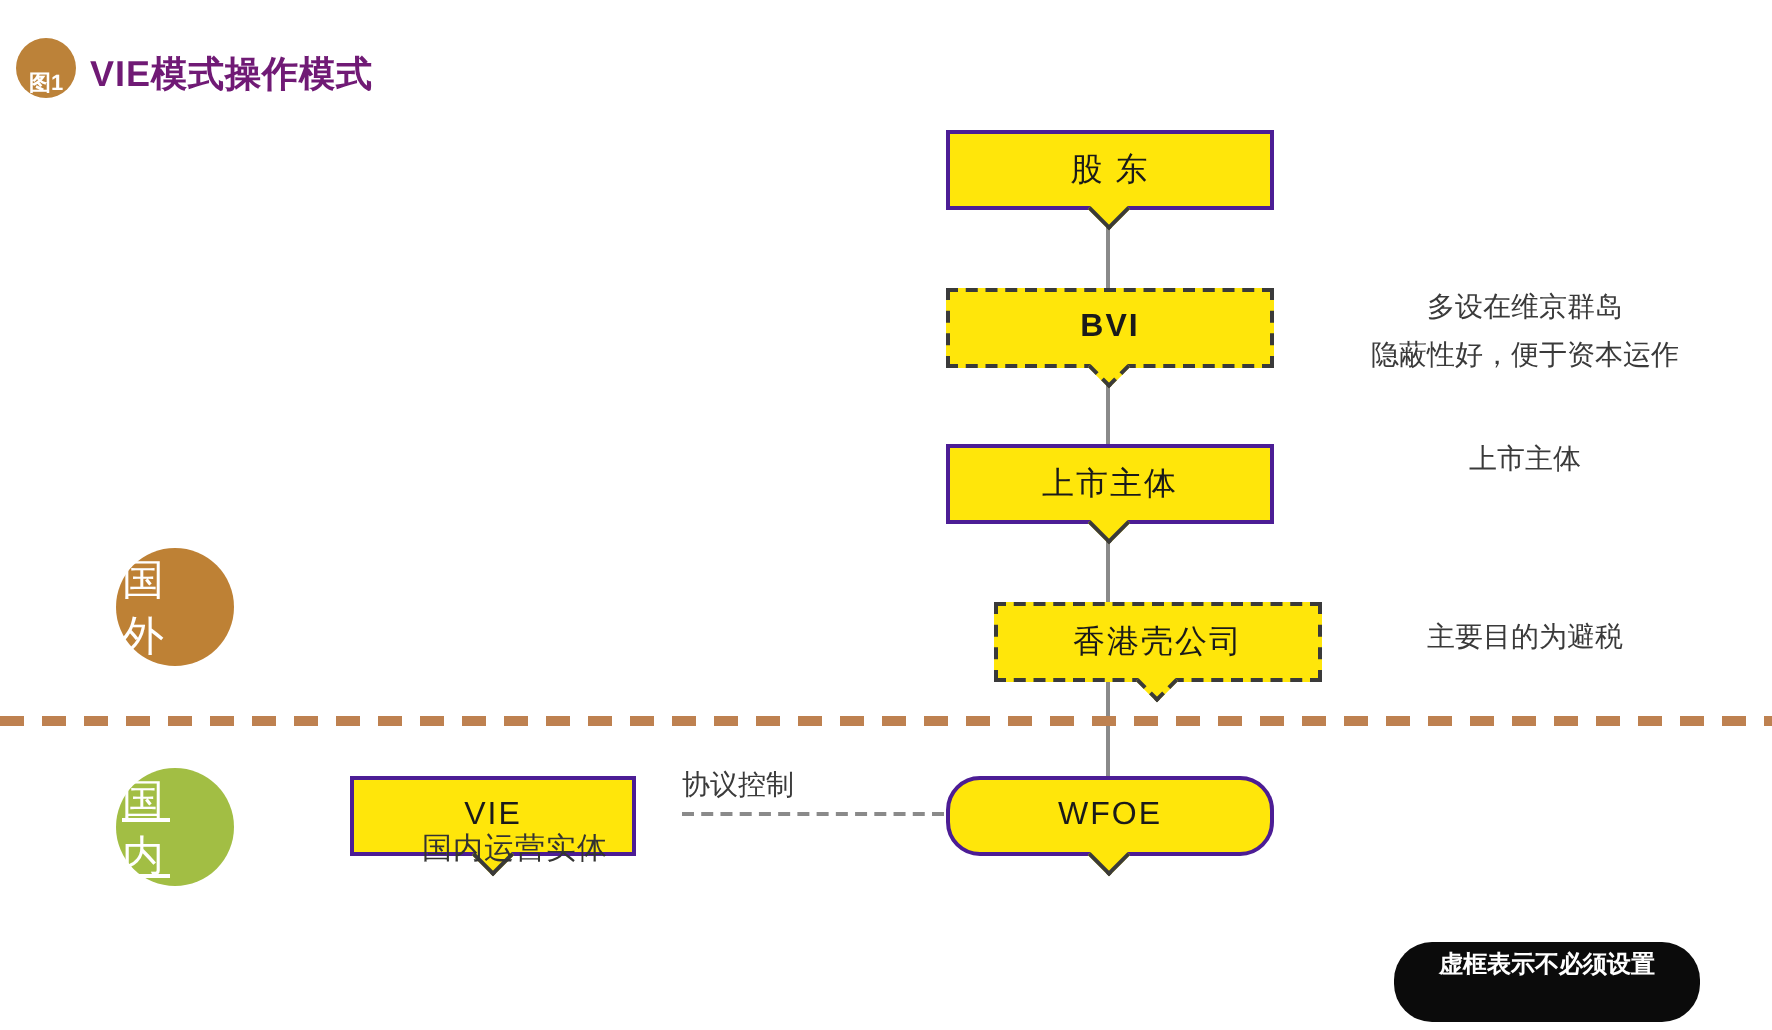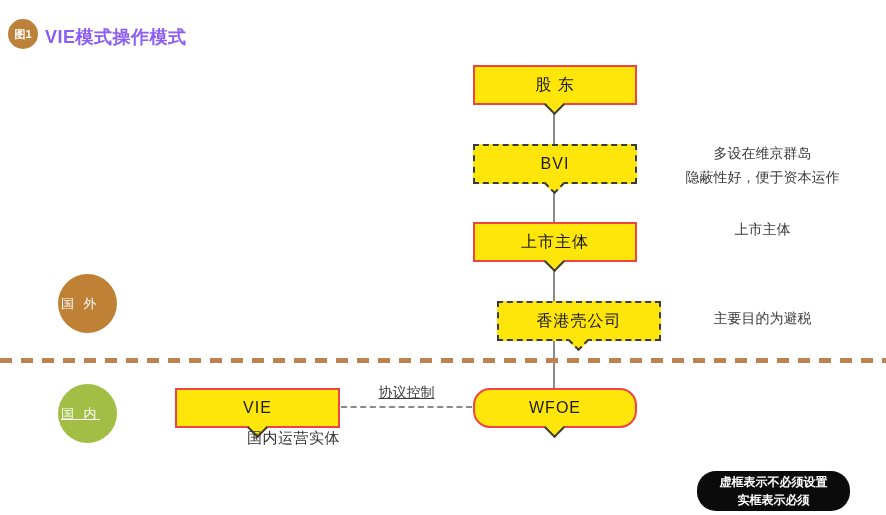--- a/index.html
+++ b/index.html
@@ -5,74 +5,74 @@
   * { margin: 0; padding: 0; box-sizing: border-box; }
   html, body { width: 886px; height: 515px; background: #ffffff; }
   body { font-family: "Liberation Sans", "DejaVu Sans", sans-serif; position: relative; overflow: hidden; }
 
   .stage { position: absolute; left: 0; top: 0; width: 886px; height: 515px; }
 
   
   .title-badge {
     position: absolute; left: 8px; top: 19px; width: 30px; height: 30px;
     border-radius: 50%; background: #bc8239; color: #ffffff;
-    font-size: 11px; font-weight: bold; display: flex; align-items: center; justify-content: center;
+    font-size: 11px; font-weight: bold; display: flex; align-items: flex-end; justify-content: center;
   }
   .page-title {
-    position: absolute; left: 45px; top: 25px; font-size: 18px; font-weight: bold; color: #8b5cf6;
+    position: absolute; left: 45px; top: 25px; font-size: 18px; font-weight: bold; color: #701a75;
     letter-spacing: 0.5px;
   }
 
   
   .spine { position: absolute; left: 553px; top: 103px; width: 2px; height: 287px; background: #8a8a8a; z-index: 0; }
 
   
   .node {
     position: absolute; width: 164px; height: 40px; background: #ffe60a;
     display: flex; align-items: center; justify-content: center;
     font-size: 16px; color: #1a1a1a; z-index: 2; letter-spacing: 1px;
   }
-  .node.solid { border: 2px solid #ef4444; }
+  .node.solid { border: 2px solid #4c1d95; }
   .node.dashed { border: 2px dashed #3a3a3a; }
   .tail {
     position: absolute; left: 50%; bottom: -9px; width: 15px; height: 15px;
     margin-left: -8px; background: #ffe60a; transform: rotate(45deg); z-index: 1;
   }
   .node.solid .tail { border-right: 2px solid #3a3a3a; border-bottom: 2px solid #3a3a3a; }
   .node.dashed .tail { border-right: 2px dashed #3a3a3a; border-bottom: 2px dashed #3a3a3a; }
 
   .n-shareholder { left: 473px; top: 65px; }
-  .n-bvi        { left: 473px; top: 144px; }
+  .n-bvi        { left: 473px; top: 144px; font-weight: bold; }
   .n-offshore   { left: 473px; top: 222px; }
   .n-hkshell    { left: 497px; top: 301px; }
   .n-wfoe       { left: 473px; top: 388px; border-radius: 17px; }
-  .n-vie        { left: 175px; top: 388px; width: 165px; }
+  .n-vie        { left: 175px; top: 388px; width: 143px; }
 
   
   .region-circle {
     position: absolute; width: 59px; height: 59px; border-radius: 50%;
-    color: #ffffff; font-size: 13px; letter-spacing: 3px;
+    color: #ffffff; font-size: 21px; letter-spacing: 3px;
     display: flex; align-items: center; justify-content: flex-start; z-index: 2;
     padding-left: 3px;
   }
   .c-overseas { left: 58px; top: 274px; background: #be8135; }
   .c-domestic { left: 58px; top: 384px; background: #a2be44; text-decoration: underline; }
 
   
   .divider {
     position: absolute; left: 0; top: 358px; width: 886px; height: 5px; z-index: 0;
     background: repeating-linear-gradient(90deg, #be8150 0px, #be8150 12px, transparent 12px, transparent 21px);
   }
 
   
   .control-edge { position: absolute; left: 341px; top: 406px; width: 131px; border-top: 2px dashed #8a8a8a; z-index: 0; }
-  .control-label { position: absolute; left: 341px; top: 384px; width: 131px; text-align: center; font-size: 14px; color: #3a3a3a; z-index: 2; text-decoration: underline; }
+  .control-label { position: absolute; left: 341px; top: 384px; width: 131px; text-align: left; font-size: 14px; color: #3a3a3a; z-index: 2; }
 
   
-  .caption { position: absolute; top: 429px; font-size: 15px; color: #333333; text-align: right; z-index: 2; letter-spacing: 0.5px; }
+  .caption { position: absolute; top: 415px; font-size: 15px; color: #333333; text-align: center; z-index: 2; letter-spacing: 0.5px; }
   .cap-vie  { left: 175px; width: 165px; }
   .cap-wfoe { left: 458px; width: 195px; }
 
   
   .annotation { position: absolute; left: 655px; width: 215px; text-align: center; font-size: 14px; color: #3a3a3a; line-height: 24px; z-index: 2; }
   .a-bvi      { top: 141px; }
   .a-offshore { top: 217px; }
   .a-hkshell  { top: 306px; }
 
   
@@ -144,16 +144,15 @@
   </div>
   <div class="annotation a-offshore">
     <div>上市主体</div>
   </div>
   <div class="annotation a-hkshell">
     <div>主要目的为避税</div>
   </div>
 
   <div class="legend">
     <div>虚框表示不必须设置</div>
-    <div>实框表示必须</div>
   </div>
 
 </div>
 
 </body></html>

